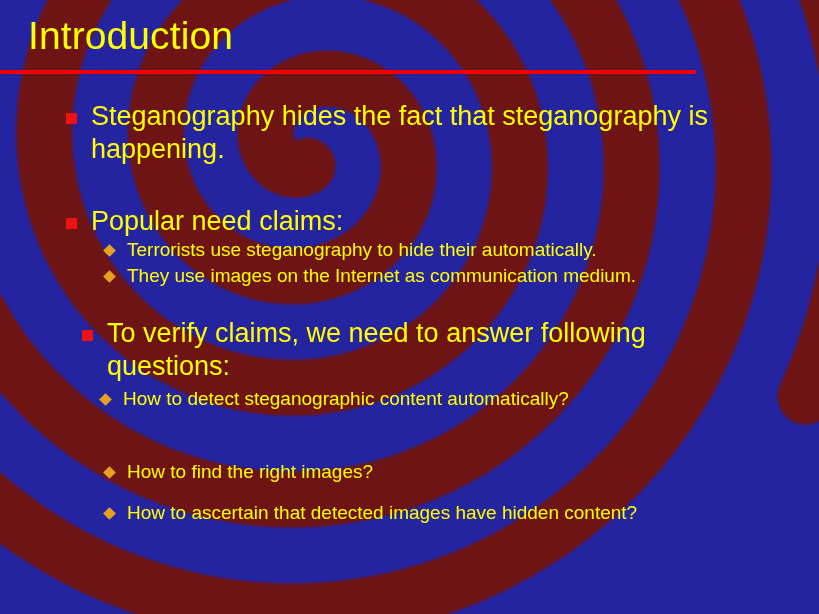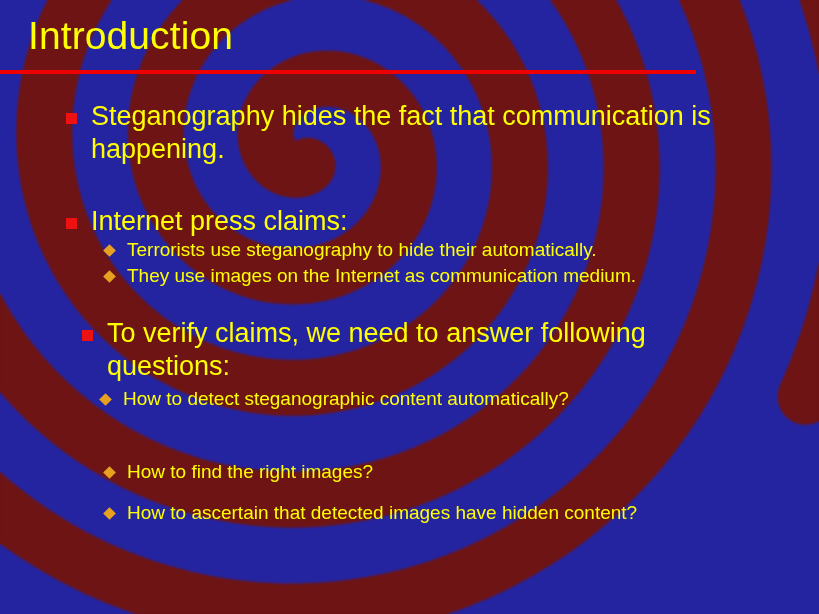--- a/index.html
+++ b/index.html
@@ -115,26 +115,26 @@
 
   <div id="content">
 
     <div class="title">Introduction</div>
     <div class="title-rule"></div>
 
     <div class="body-area">
 
       <div class="l1" style="left:66px; top:8px; width:690px;">
         <span class="marker"></span>
-        <span class="txt">Steganography hides the fact that communication is happening.</span>
+        <span class="txt">Steganography hides the fact that steganography is happening.</span>
       </div>
 
       <div class="l1" style="left:66px; top:113px; width:690px;">
         <span class="marker"></span>
-        <span class="txt">Internet press claims:</span>
+        <span class="txt">Popular need claims:</span>
       </div>
 
       <div class="l2" style="left:105px; top:146px;">
         <span class="marker"></span>
         <span class="txt">Terrorists use steganography to hide their automatically.</span>
       </div>
 
       <div class="l2" style="left:105px; top:172px;">
         <span class="marker"></span>
         <span class="txt">They use images on the Internet as communication medium.</span>

